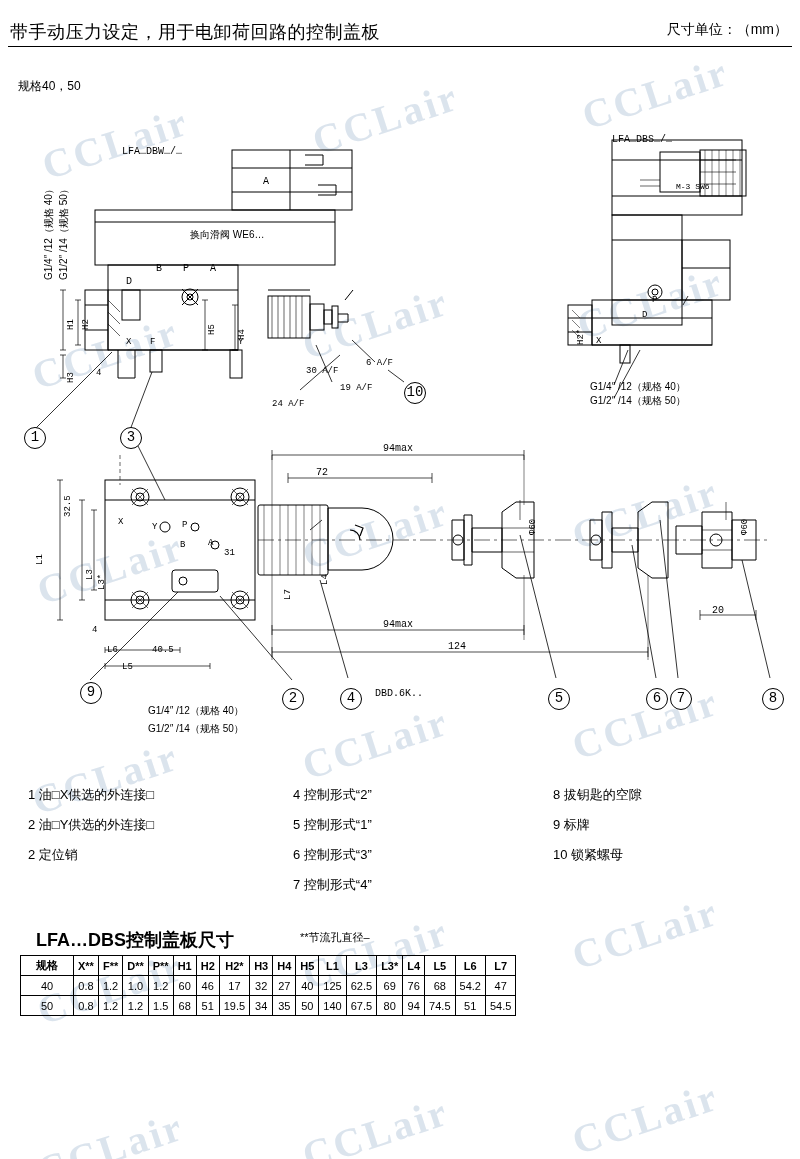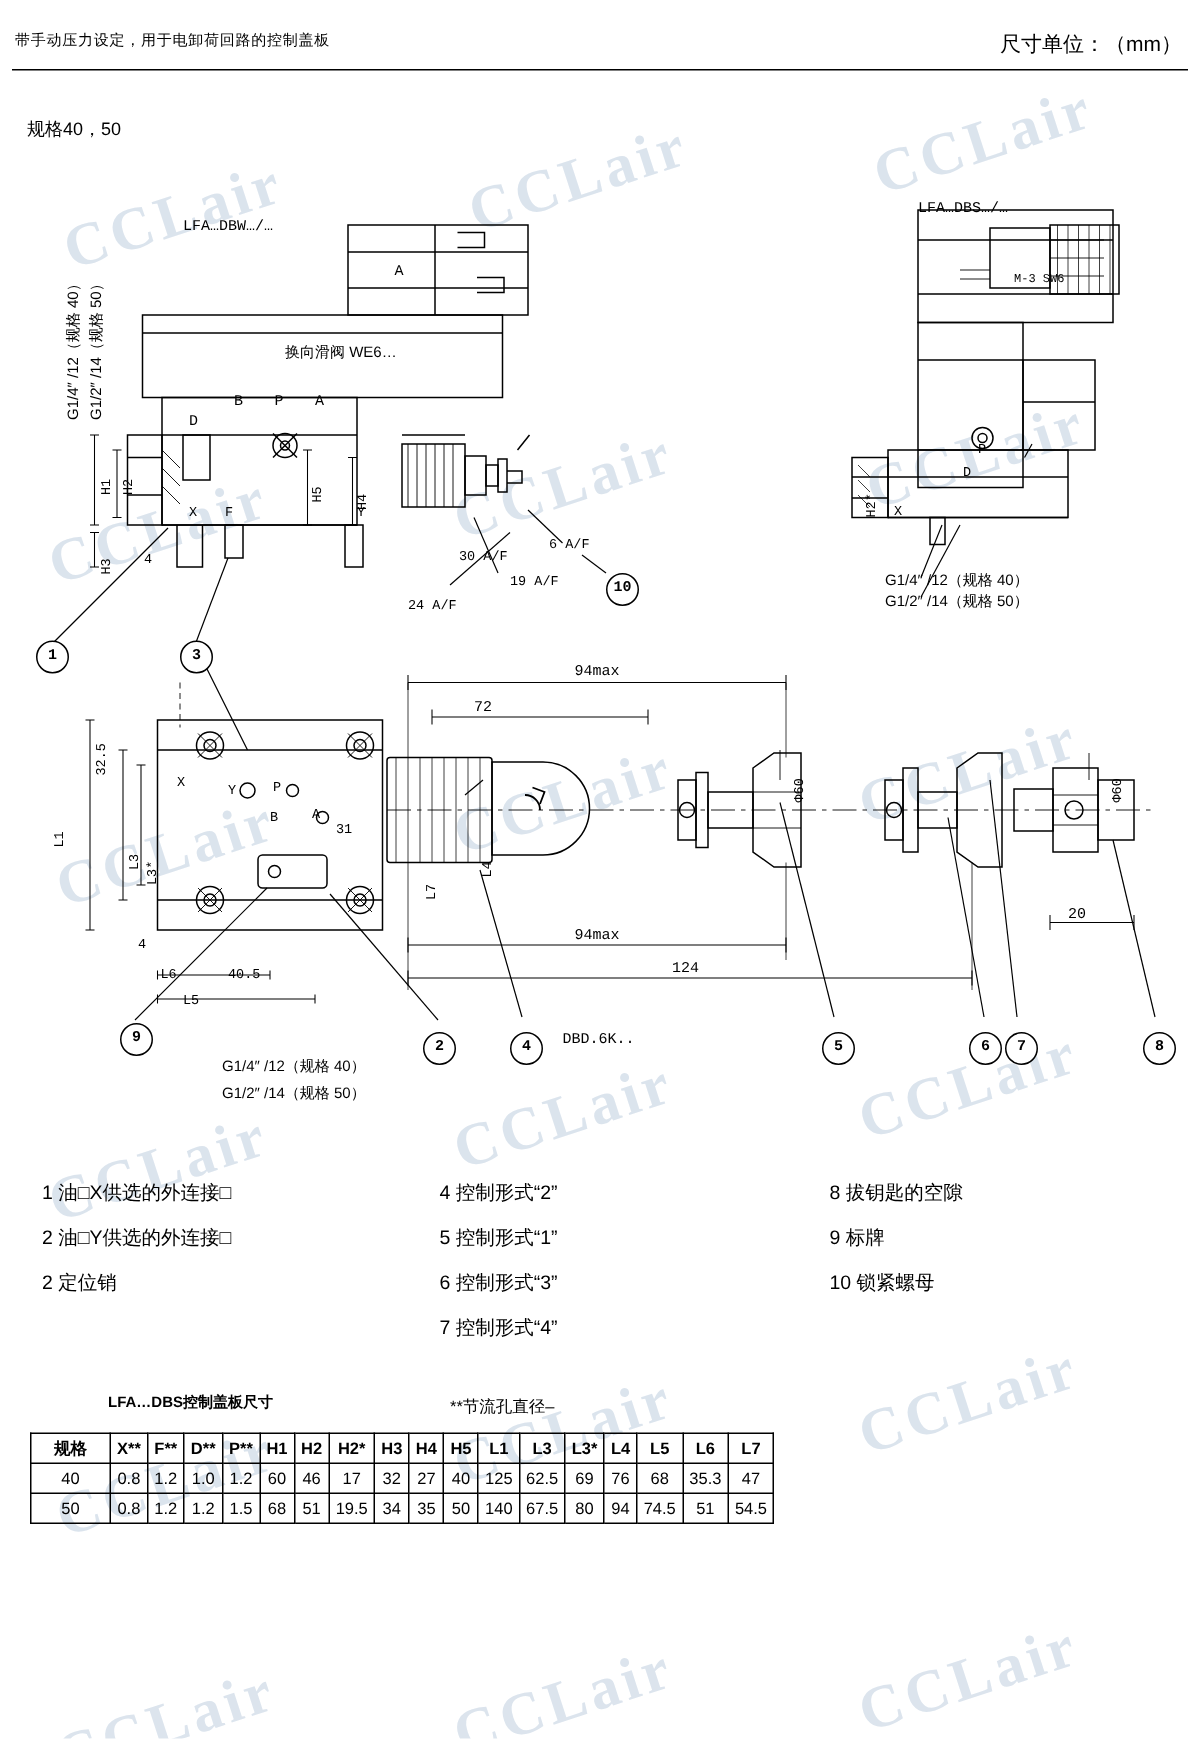--- a/index.html
+++ b/index.html
@@ -26,21 +26,21 @@
     position: absolute;
     left: 8px;
     right: 8px;
     top: 46px;
     border-top: 1px solid #000;
   }
   .hdr-title {
     position: absolute;
     left: 10px;
     top: 20px;
-    font-size: 10px;
+    font-size: 18px;
     letter-spacing: 0.5px;
     white-space: nowrap;
   }
   .hdr-unit {
     position: absolute;
     right: 12px;
     top: 21px;
     font-size: 14px;
     white-space: nowrap;
   }
@@ -79,25 +79,24 @@
     transform: rotate(-90deg);
     transform-origin: left top;
   }
   .callout {
     position: absolute;
     width: 20px;
     height: 20px;
     border: 1px solid #000;
     border-radius: 50%;
     font-family: "Liberation Mono", monospace;
-    font-size: 10px;
+    font-size: 14px;
     line-height: 19px;
     text-align: center;
     background: #fff;
-    font-weight: bold;
   }
   
   .legend {
     position: absolute;
     left: 28px;
     top: 786px;
     width: 740px;
     font-size: 13px;
   }
   .legend-col {
@@ -109,24 +108,23 @@
     white-space: nowrap;
   }
   .legend-c1 { left: 0; }
   .legend-c2 { left: 265px; }
   .legend-c3 { left: 525px; }
   
   .tbl-title {
     position: absolute;
     left: 36px;
     top: 928px;
-    font-size: 10px;
+    font-size: 18px;
     font-weight: bold;
     white-space: nowrap;
-    margin-left: 36px;
   }
   .tbl-note {
     position: absolute;
     left: 300px;
     top: 930px;
     font-size: 11px;
     white-space: nowrap;
   }
   table.dim {
     position: absolute;
@@ -464,21 +462,21 @@
         <td>46</td>
         <td>17</td>
         <td>32</td>
         <td>27</td>
         <td>40</td>
         <td>125</td>
         <td>62.5</td>
         <td>69</td>
         <td>76</td>
         <td>68</td>
-        <td>35.3</td>
+        <td>54.2</td>
         <td>47</td>
       </tr>
       <tr>
         <td class="first">50</td>
         <td>0.8</td>
         <td>1.2</td>
         <td>1.2</td>
         <td>1.5</td>
         <td>68</td>
         <td>51</td>

